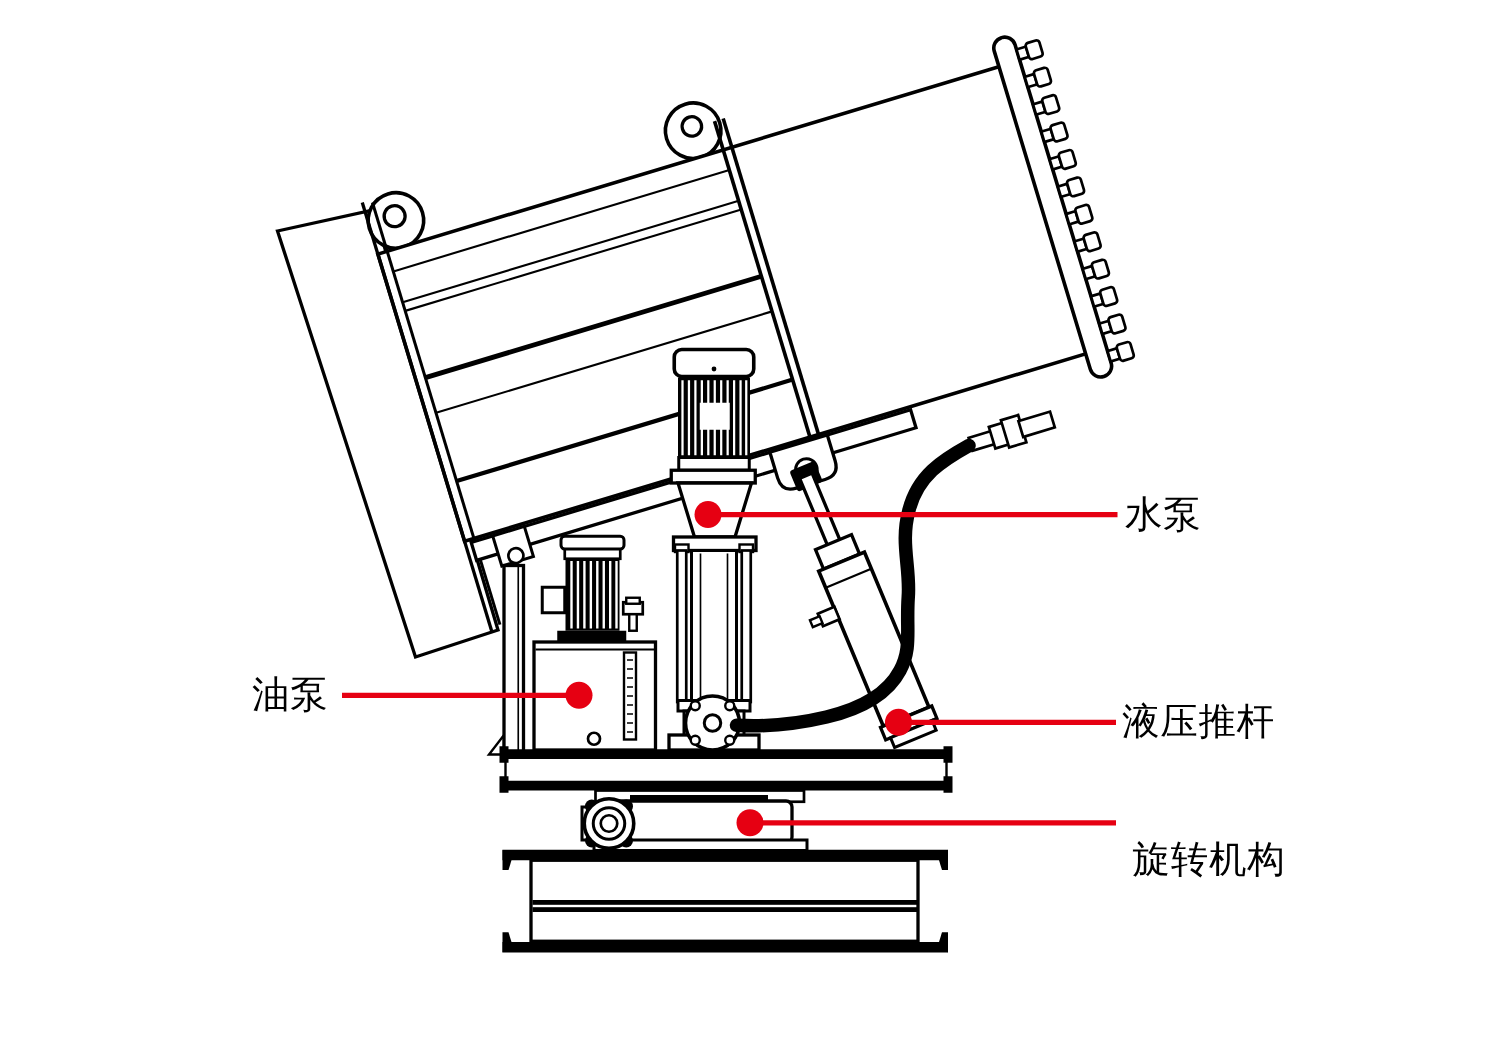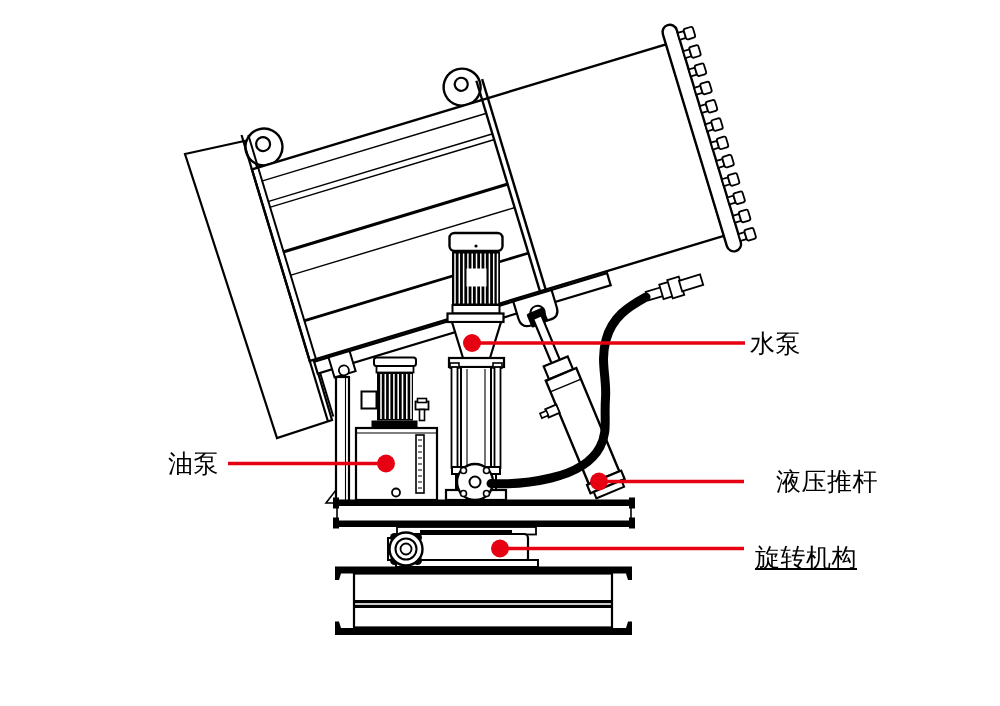--- a/index.html
+++ b/index.html
@@ -252,15 +252,15 @@
     </g>
     <g>
       <line class="red-stroke" x1="500" y1="548.5" x2="744" y2="548.5" stroke-width="3.5"></line>
       <circle class="red-fill" cx="500" cy="548.5" r="9"></circle>
     </g>
   </g>
 </svg>
 
 <div class="part-label" style="left:750px;top:330px;">水泵</div>
 <div class="part-label" style="left:168px;top:450px;">油泵</div>
-<div class="part-label" style="left:776px;top:468px;">液压推杆</div>
-<div class="part-label" style="left:755px;top:544px;text-decoration:underline;">旋转机构</div>
+<div class="part-label" style="left:748px;top:468px;">液压推杆</div>
+<div class="part-label" style="left:755px;top:560px;">旋转机构</div>
 </div>
 
 </body></html>

